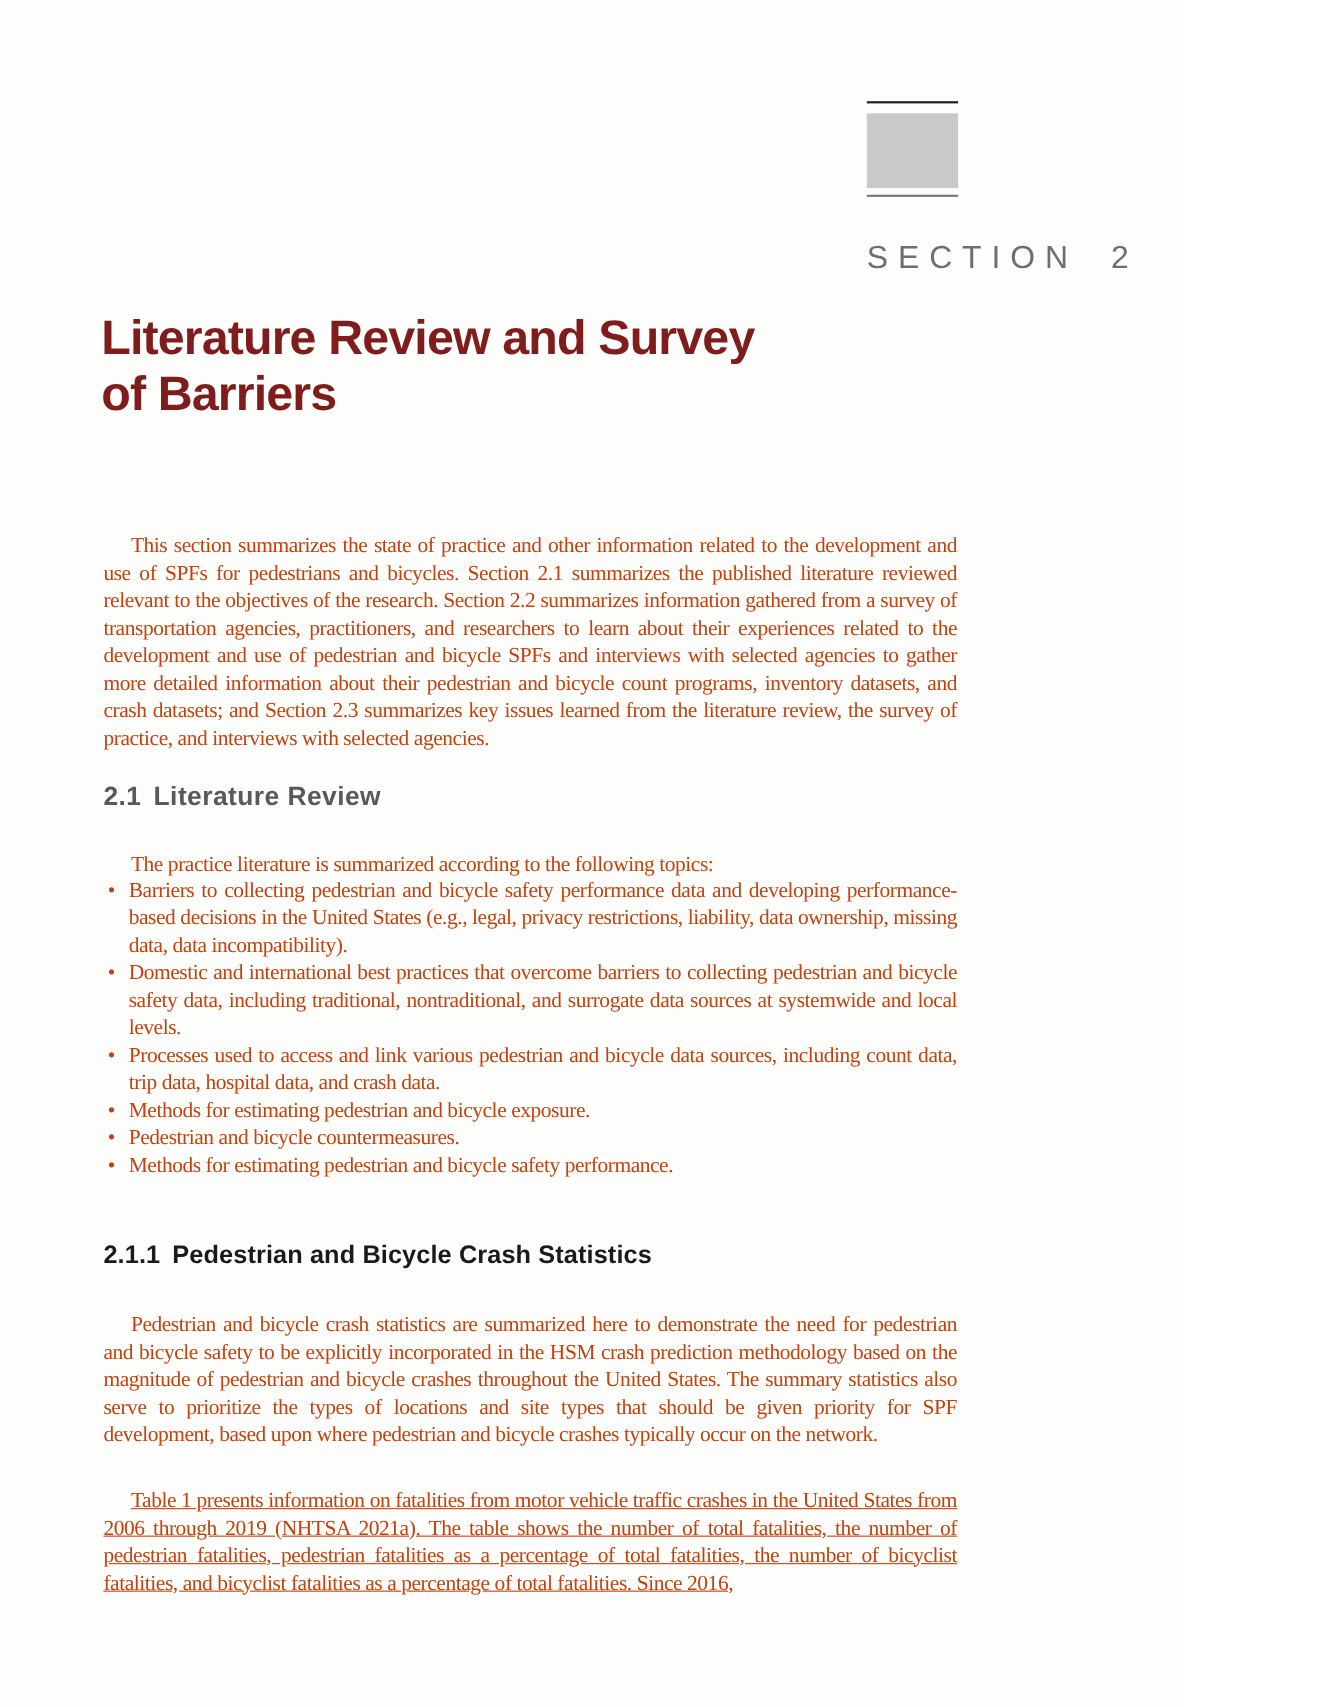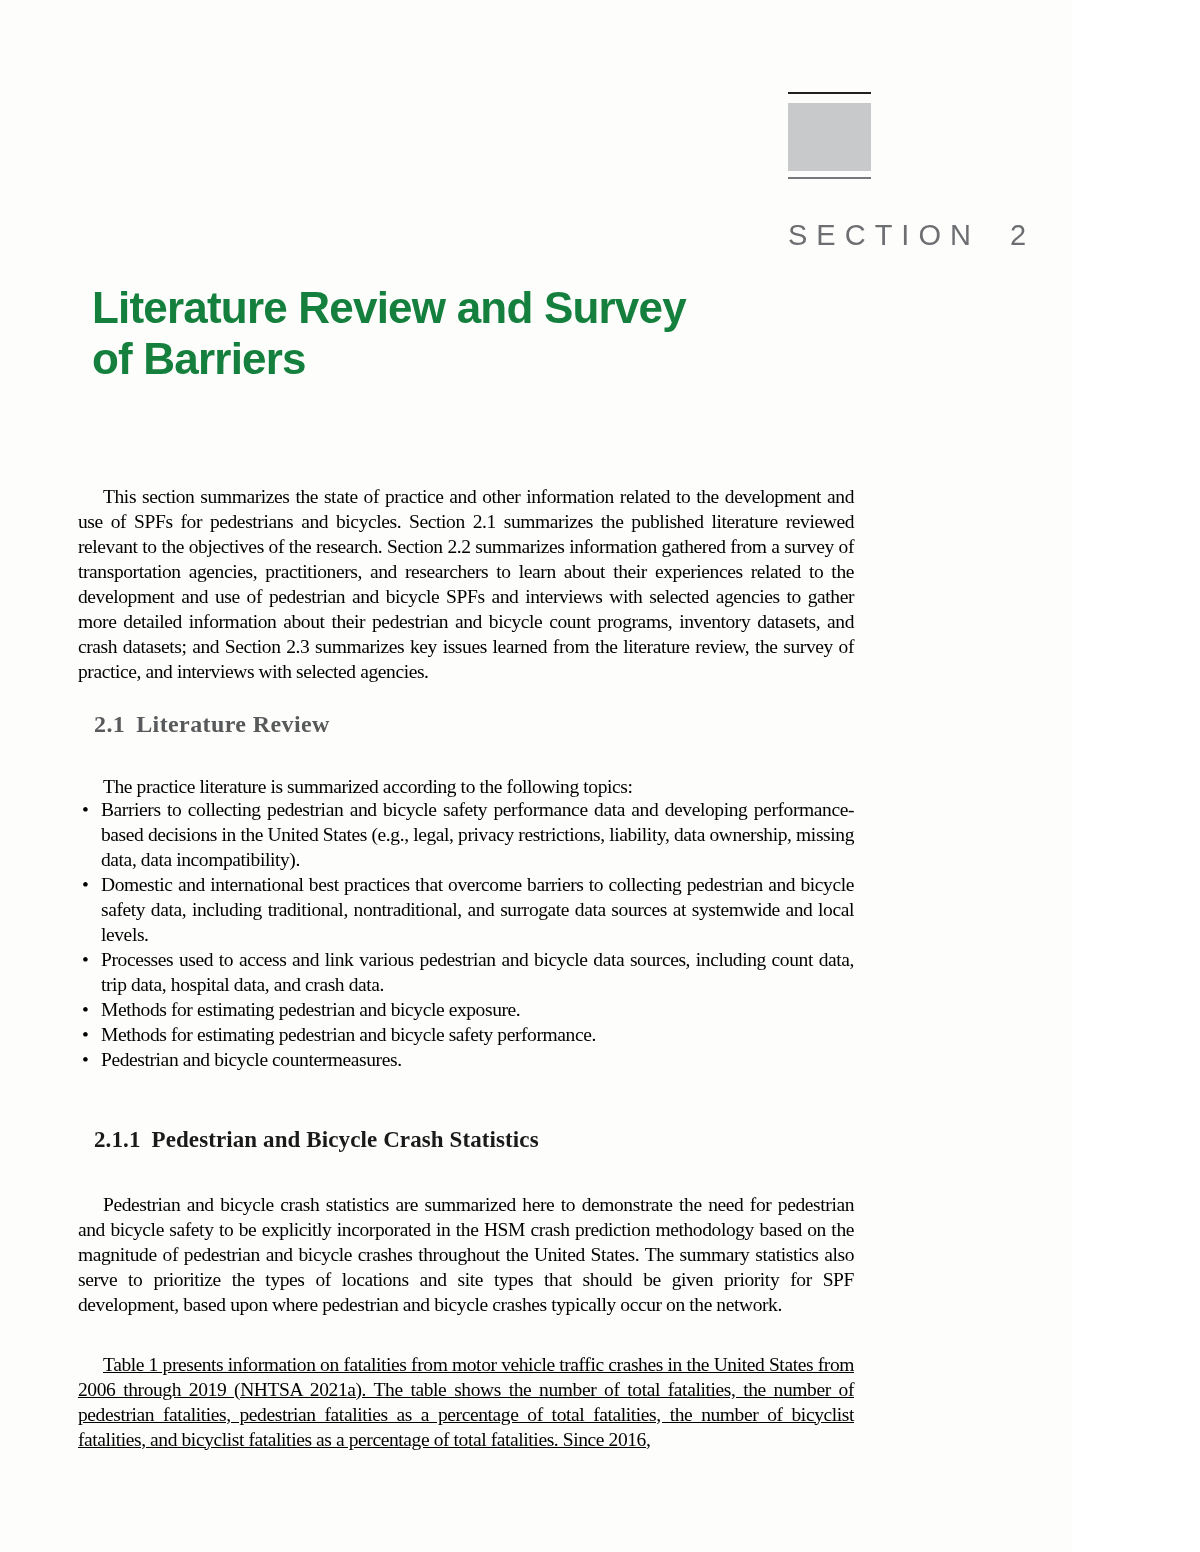--- a/index.html
+++ b/index.html
@@ -50,33 +50,33 @@
 
   
   .chapter-title {
     position: absolute;
     left: 92px; top: 282px;
     font-family: "Liberation Sans", sans-serif;
     font-size: 44px;
     line-height: 51px;
     font-weight: bold;
     letter-spacing: -0.8px;
-    color: #15803d;
+    color: #7f1d1d;
   }
 
   
   .body-block {
     position: absolute;
-    left: 78px;
+    left: 94px;
     width: 776px;
     font-size: 19.5px;
     line-height: 25px;
     letter-spacing: -0.4px;
     text-align: justify;
-    color: #000000;
+    color: #c2410c;
   }
   .indent { text-indent: 25px; }
 
   .intro-para   { top: 464px; }
   .lead-line    { top: 754px; }
   .topics-list  { top: 797px; margin: 0; padding: 0; list-style: none; }
   .topics-list li {
     position: relative;
     padding-left: 23px;
     margin: 0;
@@ -88,21 +88,21 @@
     left: 4px;
     top: 0;
   }
   .cs-para-1 { top: 1172px; }
   .cs-para-2 { top: 1332px; text-decoration: underline; }
 
   
   .h-sub {
     position: absolute;
     left: 94px;
-    font-family: Liberation Serif, serif;
+    font-family: Liberation Sans, sans-serif;
     font-weight: bold;
     white-space: nowrap;
   }
   .h-21 {
     top: 711px;
     font-size: 24px;
     letter-spacing: 0.4px;
     color: #58595b;
   }
   .h-211 {
@@ -144,22 +144,22 @@
     <span class="h-num">2.1</span><span>Literature Review</span>
   </div>
 
   <p class="body-block indent lead-line">The practice literature is summarized according to the following topics:</p>
 
   <ul class="body-block topics-list">
     <li>Barriers to collecting pedestrian and bicycle safety performance data and developing performance-based decisions in the United States (e.g., legal, privacy restrictions, liability, data ownership, missing data, data incompatibility).</li>
     <li>Domestic and international best practices that overcome barriers to collecting pedestrian and bicycle safety data, including traditional, nontraditional, and surrogate data sources at systemwide and local levels.</li>
     <li>Processes used to access and link various pedestrian and bicycle data sources, including count data, trip data, hospital data, and crash data.</li>
     <li>Methods for estimating pedestrian and bicycle exposure.</li>
+    <li>Pedestrian and bicycle countermeasures.</li>
     <li>Methods for estimating pedestrian and bicycle safety performance.</li>
-    <li>Pedestrian and bicycle countermeasures.</li>
   </ul>
 
   <div class="h-sub h-211">
     <span class="h-num">2.1.1</span><span>Pedestrian and Bicycle Crash Statistics</span>
   </div>
 
   <p class="body-block indent cs-para-1">Pedestrian and bicycle crash statistics are summarized here to demonstrate the need for pedestrian and bicycle safety to be explicitly incorporated in the HSM crash prediction methodology based on the magnitude of pedestrian and bicycle crashes throughout the United States. The summary statistics also serve to prioritize the types of locations and site types that should be given priority for SPF development, based upon where pedestrian and bicycle crashes typically occur on the network.</p>
   <p class="body-block indent cs-para-2">Table 1 presents information on fatalities from motor vehicle traffic crashes in the United States from 2006 through 2019 (NHTSA 2021a). The table shows the number of total fatalities, the number of pedestrian fatalities, pedestrian fatalities as a percentage of total fatalities, the number of bicyclist fatalities, and bicyclist fatalities as a percentage of total fatalities. Since 2016,</p>
 
   <div class="page-number">9</div>

